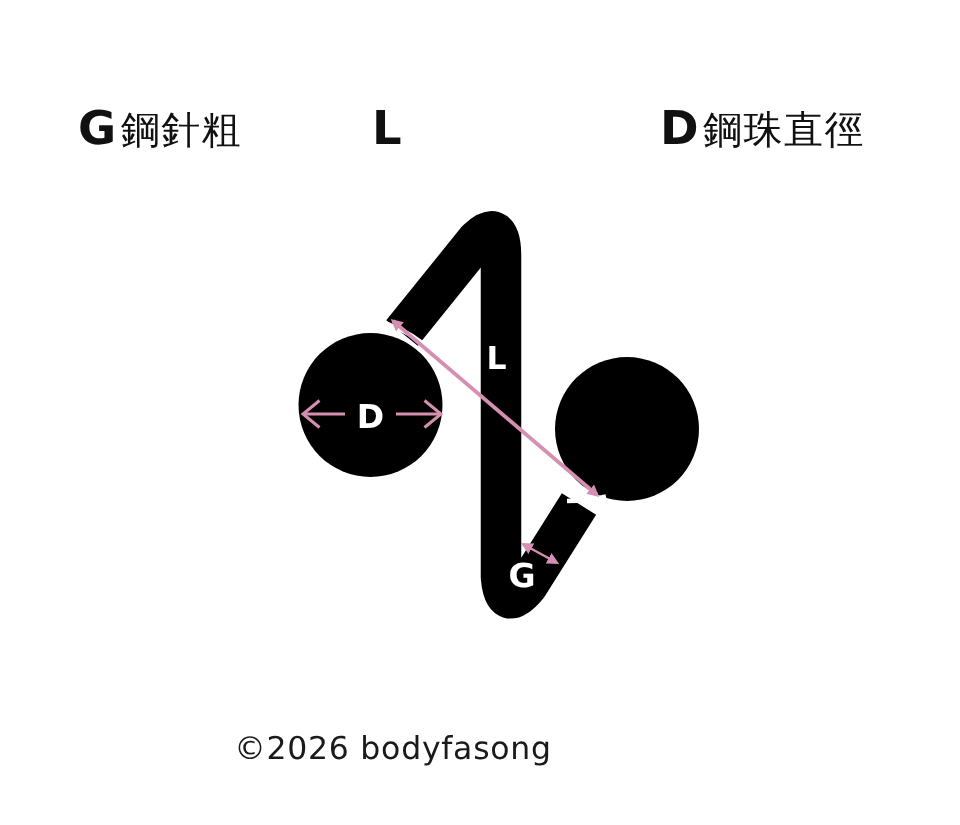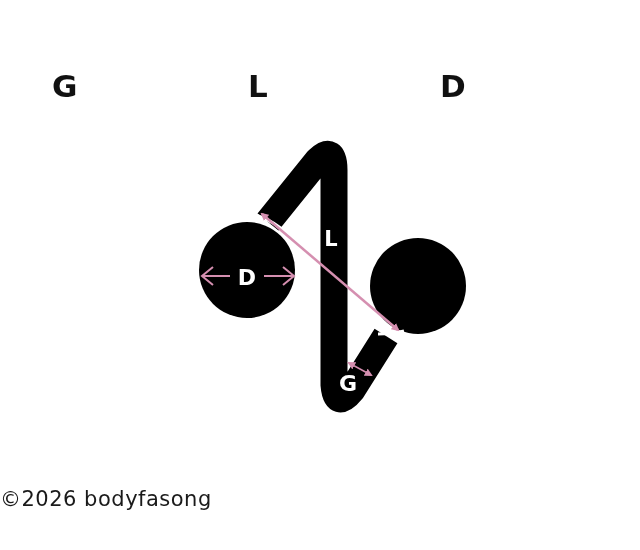--- a/index.html
+++ b/index.html
@@ -4,33 +4,35 @@
 <style>
   html, body { margin: 0; padding: 0; background: #ffffff; }
   body { width: 640px; height: 550px; position: relative; overflow: hidden; font-family: "DejaVu Sans", sans-serif; }
   .legend { position: absolute; top: 66px; height: 40px; display: flex; align-items: center; color: #111; }
   .legend .letter { font-family: "DejaVu Sans", sans-serif; font-weight: bold; font-size: 31px; margin-right: 4px; letter-spacing: -1px; }
   .legend .zh { font-family: "DejaVu Sans", sans-serif; font-size: 26px; letter-spacing: 1px; }
   #legend-g { left: 52px; }
   #legend-l { left: 248px; }
   #legend-d { left: 440px; }
   svg#diagram { position: absolute; left: 0; top: 0; }
-  .footer { position: absolute; top: 487px; left: 0; width: 524px; text-align: left; font-family: "DejaVu Sans", sans-serif; font-size: 21px; color: #1a1a1a; letter-spacing: 0.5px; }
+  .footer { position: absolute; top: 487px; left: 0; width: 524px; text-align: center; font-family: "DejaVu Sans", sans-serif; font-size: 21px; color: #1a1a1a; letter-spacing: 0.5px; }
 </style>
 </head>
 <body>
 
 <div class="legend" id="legend-g">
   <span class="letter">G</span>
+  <span class="zh">鋼針粗</span>
 </div>
 <div class="legend" id="legend-l">
   <span class="letter">L</span>
 </div>
 <div class="legend" id="legend-d">
   <span class="letter">D</span>
+  <span class="zh">鋼珠直徑</span>
 </div>
 
 <svg id="diagram" width="640" height="550" viewBox="0 0 640 550">
   <defs>
     <marker id="ah" markerWidth="8" markerHeight="8" refX="6" refY="4" orient="auto-start-reverse" markerUnits="userSpaceOnUse">
       <path d="M0,0 L8,4 L0,8 Z" fill="#d58fb0"></path>
     </marker>
     <marker id="chev" markerWidth="14" markerHeight="20" refX="12" refY="10" orient="auto-start-reverse" markerUnits="userSpaceOnUse">
       <path d="M1,1 L12,10 L1,19" fill="none" stroke="#d58fb0" stroke-width="2"></path>
     </marker>

